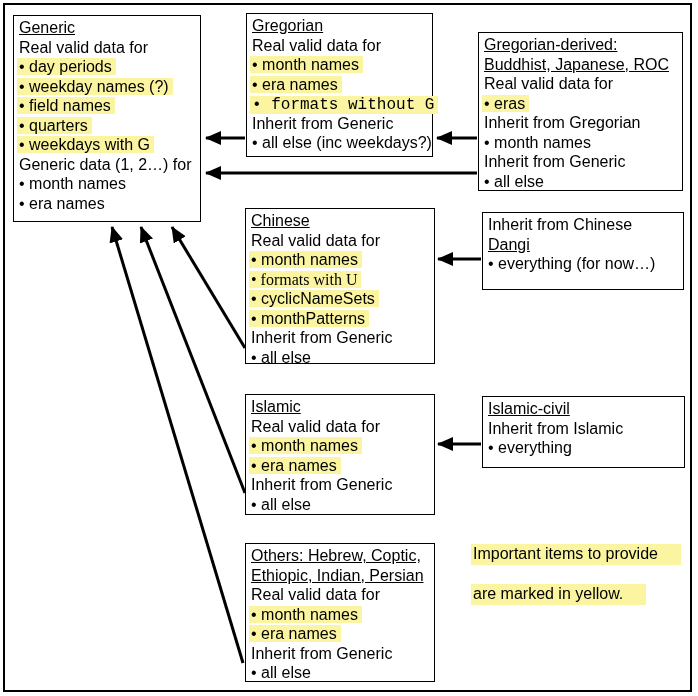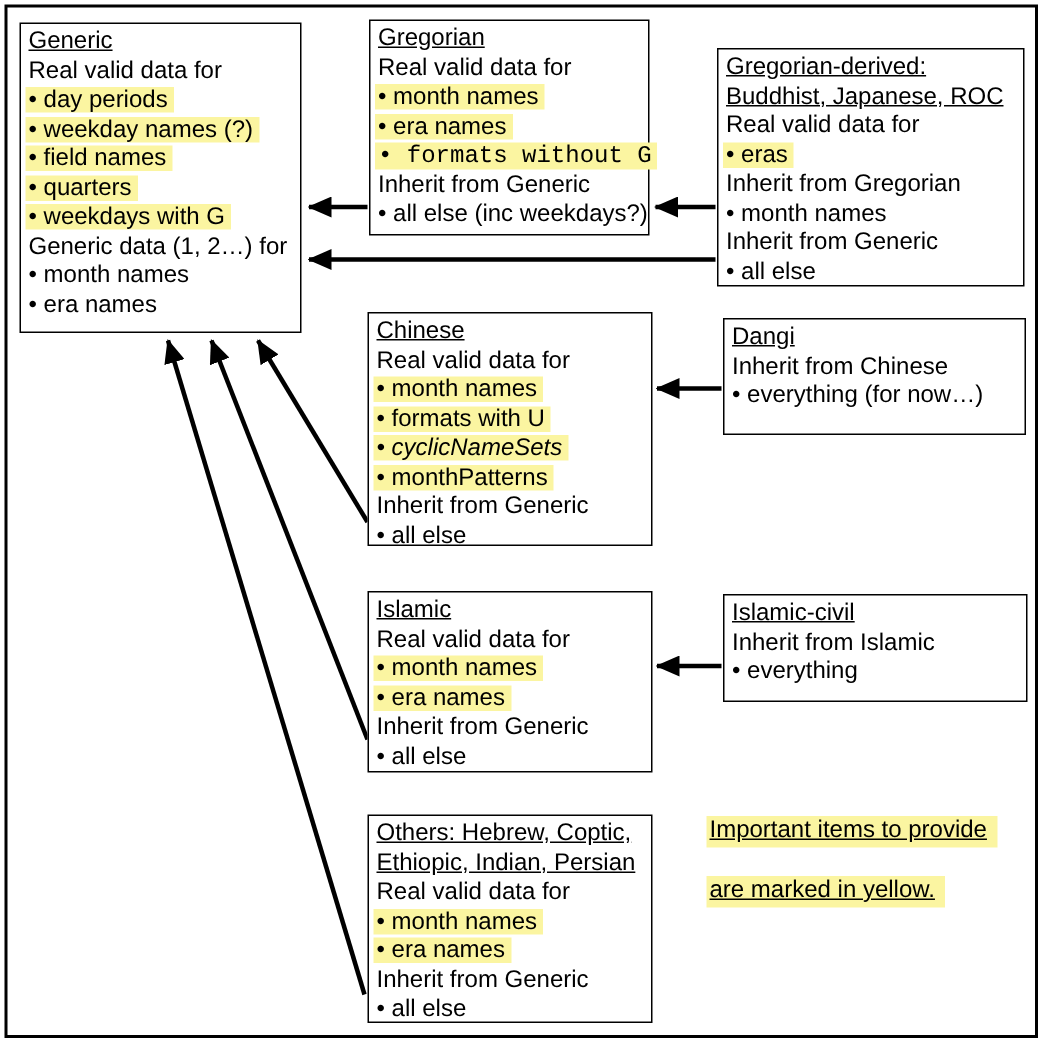--- a/index.html
+++ b/index.html
@@ -23,21 +23,21 @@
   #box-generic          { left:13px;  top:15px;  width:188px; height:207px; }
   #box-gregorian        { left:246px; top:13px;  width:187px; height:144px; }
   #box-gregorian-derived{ left:478px; top:32px;  width:205px; height:159px; }
   #box-chinese          { left:245px; top:208px; width:190px; height:156px; }
   #box-dangi            { left:482px; top:212px; width:202px; height:78px; }
   #box-islamic          { left:245px; top:394px; width:190px; height:121px; }
   #box-islamic-civil    { left:482px; top:396px; width:203px; height:72px; }
   #box-others           { left:245px; top:543px; width:190px; height:139px; }
   .note { position:absolute; left:473px; top:543px; white-space:nowrap; }
   .note .line { height:21px; line-height:21px; }
-  .note .hl { display:inline-block; padding:1px 7px 2px 2px; margin-left:-2px; line-height:18px;text-decoration:underline; }
+  .note .hl { display:inline-block; padding:1px 23px 2px 2px; margin-left:-2px; line-height:18px; }
 </style>
 </head>
 <body>
 
 <div class="stage">
   <div class="frame"></div>
 
   <svg class="arrows" width="698" height="696" viewBox="0 0 698 696">
     <defs>
       <marker id="ah" markerUnits="userSpaceOnUse" markerWidth="16" markerHeight="14" refX="15" refY="7" orient="auto">
@@ -85,30 +85,30 @@
     <div class="line">Inherit from Gregorian</div>
     <div class="line">• month names</div>
     <div class="line">Inherit from Generic</div>
     <div class="line">• all else</div>
   </div>
 
   <div class="box" id="box-chinese">
     <div class="line title"><span>Chinese</span></div>
     <div class="line">Real valid data for</div>
     <div class="line"><span class="hl" style="background: rgb(251, 245, 161);">• month names</span></div>
-    <div class="line"><span class="hl" style="background: rgb(251, 245, 161);">• formats with U</span></div>
-    <div class="line"><span class="hl" style="background: rgb(251, 245, 161); font-style: italic;">• cyclicNameSets</span></div>
+    <div class="line"><span class="hl" style="background: rgb(251, 245, 161); font-family: Liberation Serif, serif;">• formats with U</span></div>
+    <div class="line"><span class="hl" style="background: rgb(251, 245, 161);">• cyclicNameSets</span></div>
     <div class="line"><span class="hl" style="background: rgb(251, 245, 161);">• monthPatterns</span></div>
     <div class="line">Inherit from Generic</div>
     <div class="line">• all else</div>
   </div>
 
   <div class="box" id="box-dangi">
+    <div class="line">Inherit from Chinese</div>
     <div class="line title"><span>Dangi</span></div>
-    <div class="line">Inherit from Chinese</div>
     <div class="line">• everything (for now…)</div>
   </div>
 
   <div class="box" id="box-islamic">
     <div class="line title"><span>Islamic</span></div>
     <div class="line">Real valid data for</div>
     <div class="line"><span class="hl" style="background: rgb(251, 245, 161);">• month names</span></div>
     <div class="line"><span class="hl" style="background: rgb(251, 245, 161);">• era names</span></div>
     <div class="line">Inherit from Generic</div>
     <div class="line">• all else</div>

